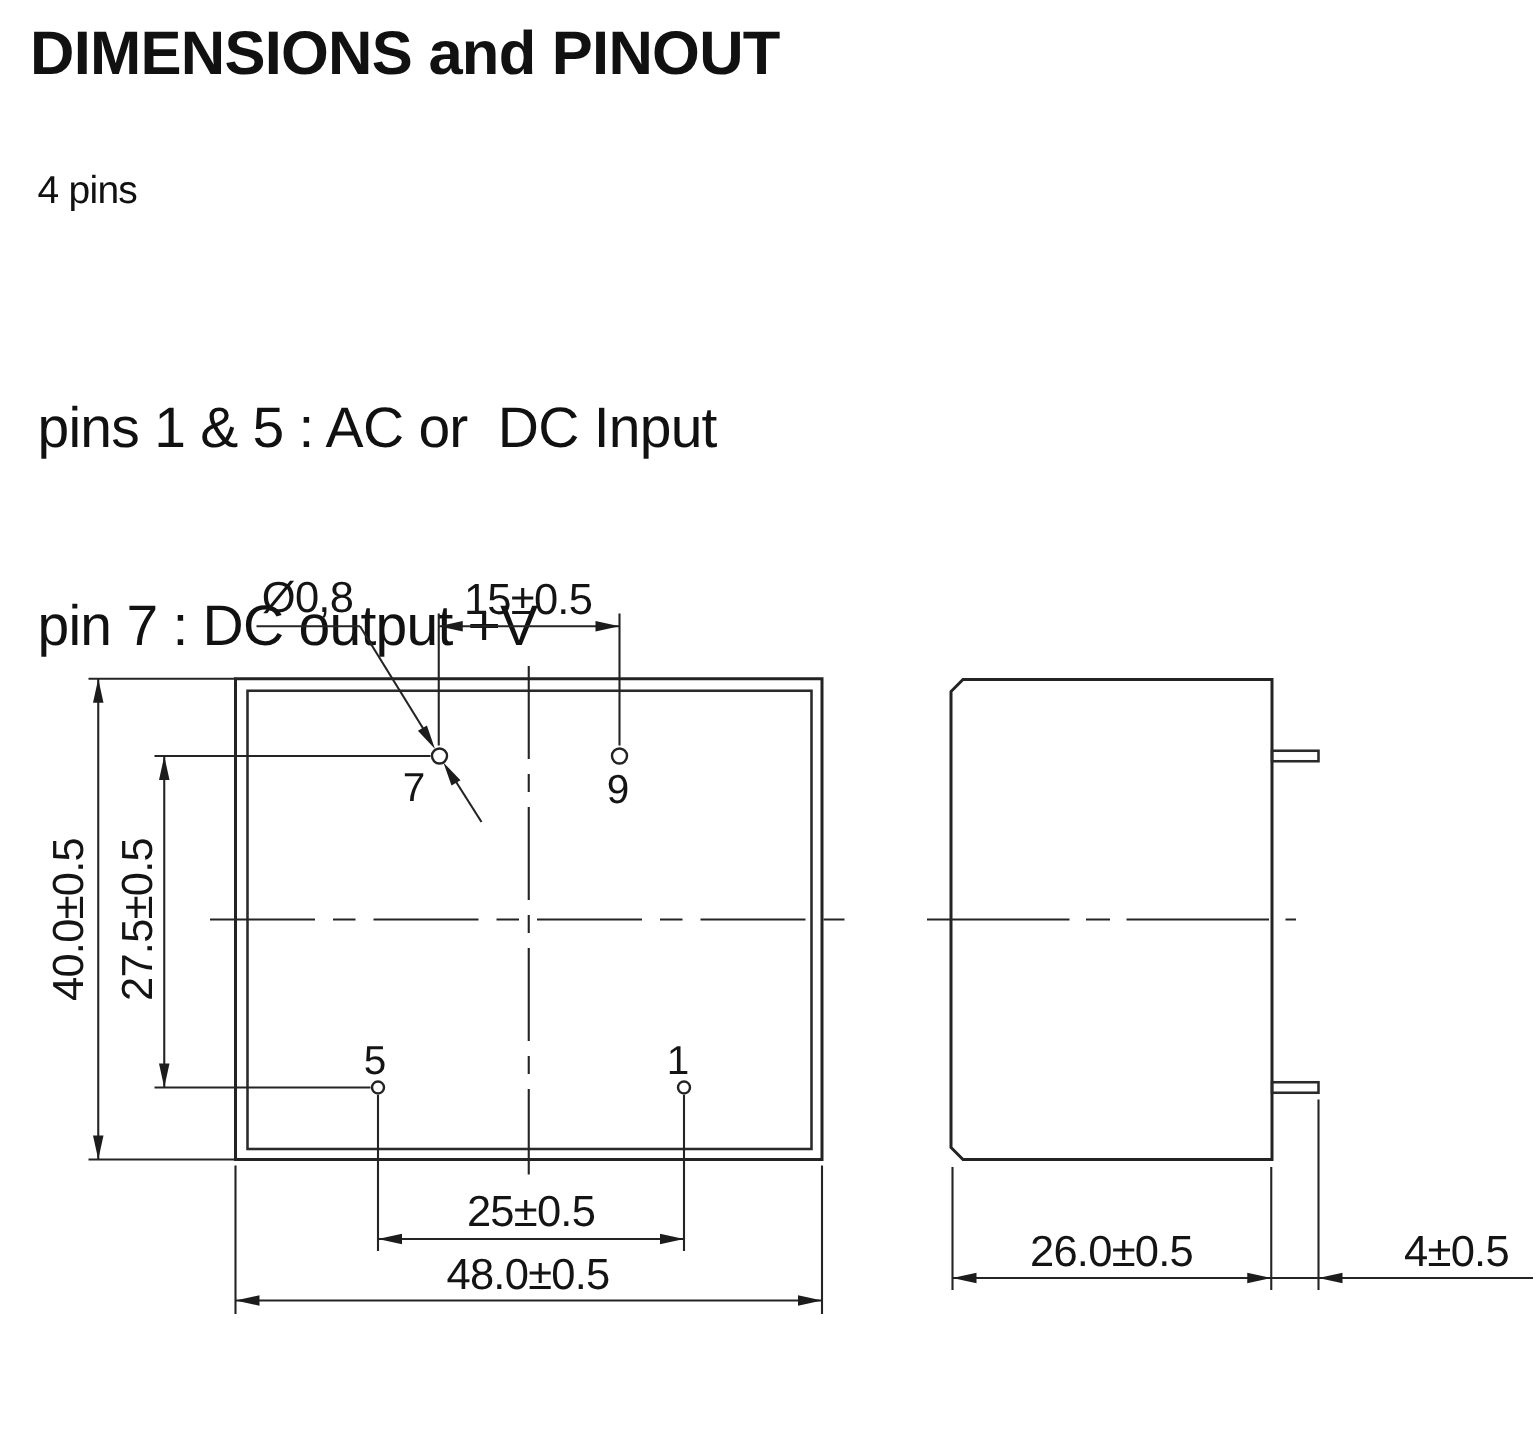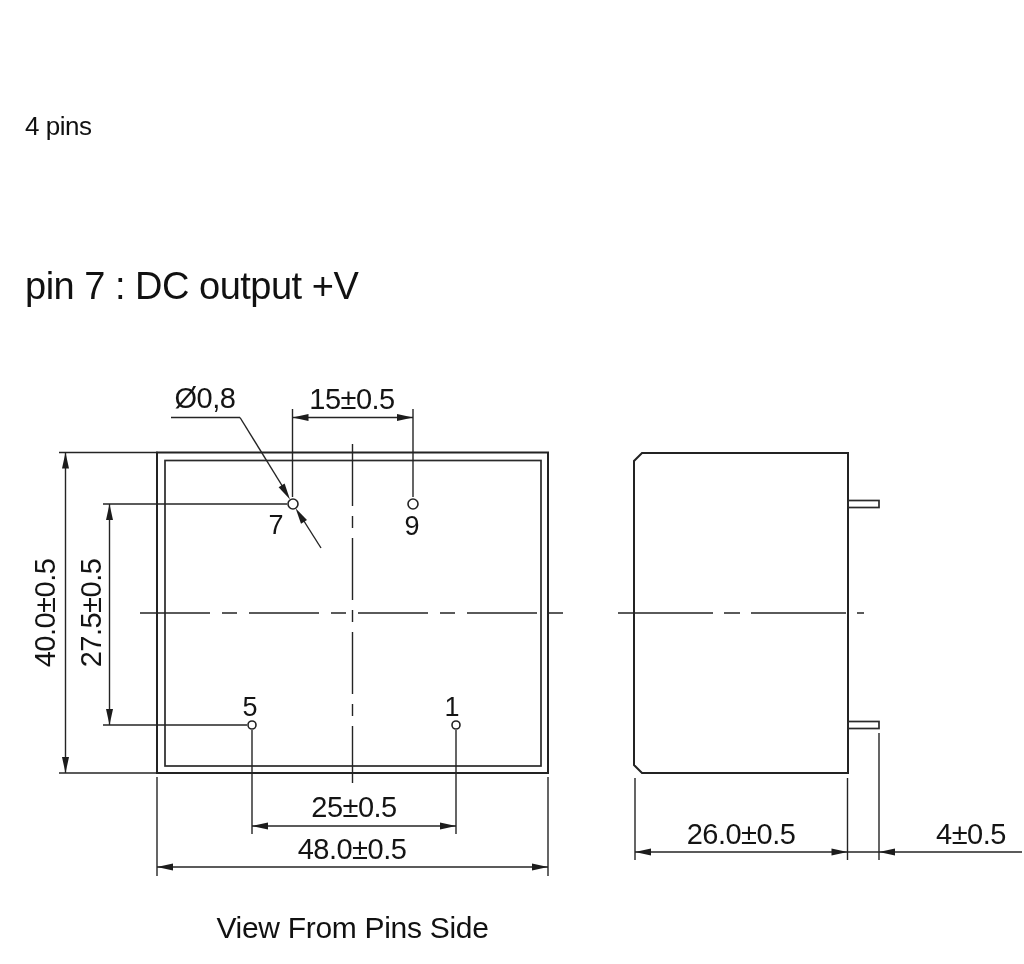--- a/index.html
+++ b/index.html
@@ -31,22 +31,24 @@
   .pinhole{stroke:#232323;stroke-width:1.6;fill:#ffffff;}
   .arr{fill:#1c1c1c;stroke:none;}
   .dtxt{font:29px "Liberation Sans","DejaVu Sans",sans-serif;fill:#141414;letter-spacing:-0.5px;}
   .ptxt{font:27px "Liberation Sans","DejaVu Sans",sans-serif;fill:#141414;}
 </style>
 </head>
 <body>
 
 <div class="page">
 
+  <div class="abs title">DIMENSIONS and PINOUT</div>
   <div class="abs pincount">4 pins</div>
   <div class="abs pinlines">
+    <div>pins 1 &amp; 5 : AC or  DC Input</div>
     <div>pin 7 : DC output +V</div>
   </div>
 
   <svg class="drawing" width="1024" height="964" viewBox="0 0 1024 964">
 
     <g>
       <rect class="outline" x="157" y="452.5" width="391" height="320.5"></rect>
       <rect class="outline2" x="165" y="460.5" width="376" height="305.5"></rect>
 
       <line class="cl" x1="352.5" y1="444" x2="352.5" y2="783" stroke-dasharray="62,10,12,10"></line>
@@ -130,15 +132,14 @@
         <line class="dim" x1="635" y1="852" x2="1022" y2="852"></line>
         <polygon class="arr" points="635,852 651,848.5 651,855.5"></polygon>
         <polygon class="arr" points="847.5,852 831.5,848.5 831.5,855.5"></polygon>
         <polygon class="arr" points="879,852 895,848.5 895,855.5"></polygon>
         <text class="dtxt" x="741" y="844" text-anchor="middle">26.0±0.5</text>
         <text class="dtxt" x="971" y="844" text-anchor="middle">4±0.5</text>
       </g>
     </g>
   </svg>
 
-  <div class="abs caption">View From Pins Side</div>
 
 </div>
 
 </body></html>

